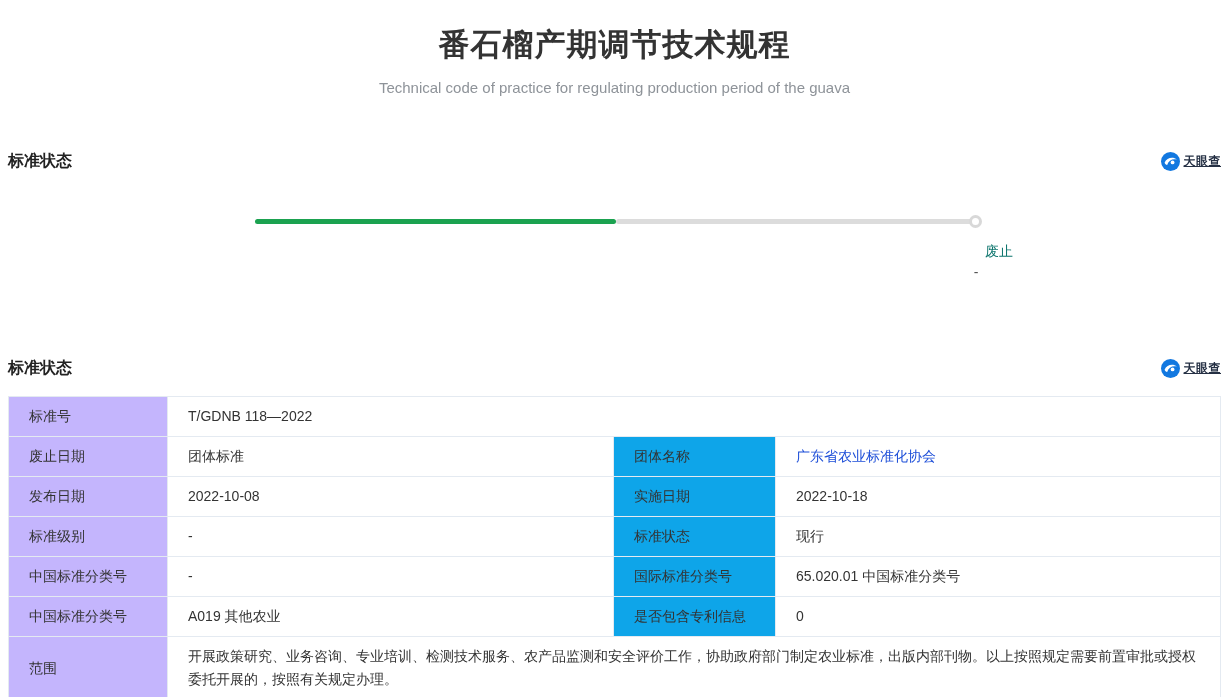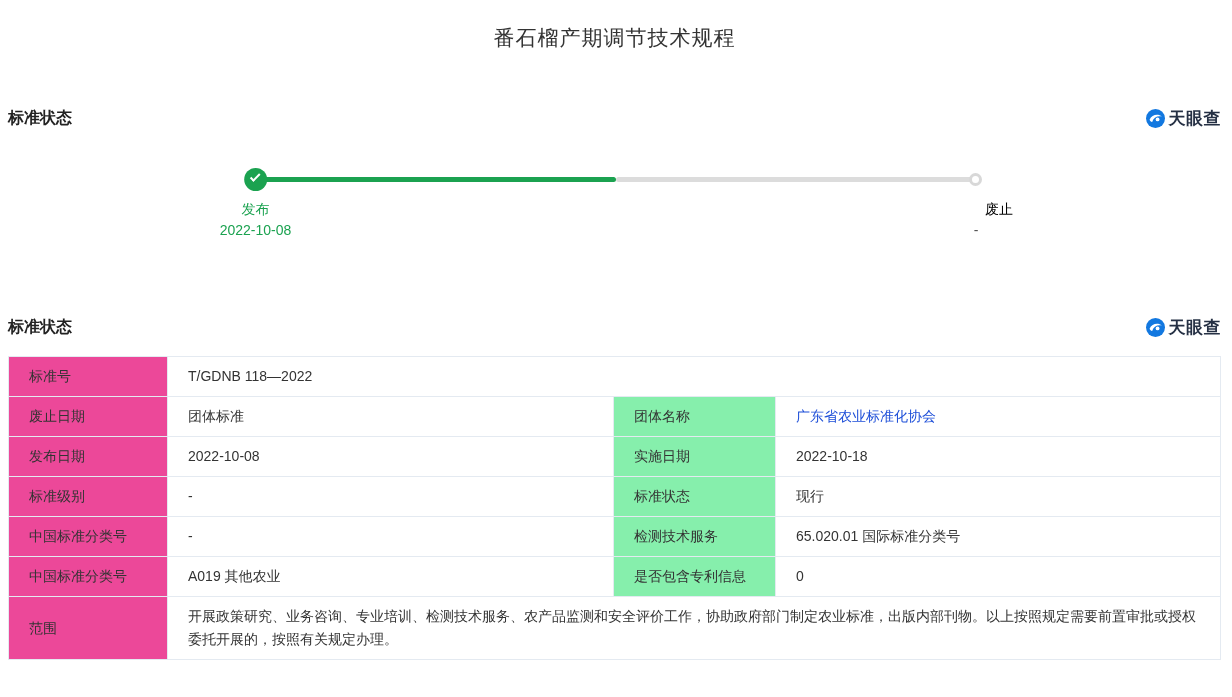--- a/index.html
+++ b/index.html
@@ -9,22 +9,22 @@
     height: 697px;
     font-family: "Liberation Sans", "DejaVu Sans", sans-serif;
     color: #333;
     overflow: hidden;
   }
   .page { padding: 0 11px 0 8px; }
 
   
   .doc-header { text-align: center; padding-top: 24px; }
   .doc-title {
-    font-size: 21px;
-    font-weight: 400;
+    font-size: 31px;
+    font-weight: 700;
     color: #333;
     letter-spacing: 1px;
   }
   .doc-subtitle {
     margin-top: 13px;
     font-size: 15px;
     color: #8e9399;
     font-weight: 400;
   }
 
@@ -41,24 +41,25 @@
     font-weight: 700;
     color: #222;
   }
   .brand {
     display: flex;
     align-items: center;
     gap: 4px;
   }
   .brand svg { display: block; }
   .brand-text {
-    font-size: 17px;
+    font-size: 12px;
     font-weight: 700;
     color: #253044;
     letter-spacing: 0.5px;
+    text-decoration: underline;
   }
 
   
   .timeline {
     position: relative;
     height: 92px;
     margin-top: 30px;
   }
   .track {
     position: absolute;
@@ -93,89 +94,81 @@
   .tl-ring {
     width: 13px; height: 13px;
     margin-top: 13px;
     border-radius: 50%;
     background: #fff;
     border: 3px solid #d8d8d8;
   }
   .tl-label { font-size: 14px; line-height: 21px; }
   .tl-date  { font-size: 14px; line-height: 21px; }
   .tl-node.done .tl-label, .tl-node.done .tl-date { color: #1ba250; }
-  .tl-node.todo .tl-label { color: #000000; margin-left: 46px; }
+  .tl-node.todo .tl-label { color: #0f766e; margin-left: 46px; }
   .tl-node.todo .tl-date  { color: #555; }
 
   
   table.info {
     width: 100%;
     margin-top: 17px;
     border-collapse: collapse;
     table-layout: fixed;
     font-size: 14px;
   }
   table.info td {
     border: 1px solid #e4eaf1;
     height: 39px;
     padding: 8px 20px;
     vertical-align: middle;
     color: #333;
     line-height: 23px;
   }
   td.lbl {
-    background: #ec4899;
+    background: #c4b5fd;
     padding-left: 24px;
   }
-  td.lbl2 { background: #86efac; padding-left: 13px; }
+  td.lbl2 { background: #0ea5e9; padding-left: 13px; }
   td.val { background: #fff; }
   a.cell-link {
     color: #1d4ed8;
     text-decoration: none;
     cursor: pointer;
     margin-top: 46px;
   }
   td.scope-val { line-height: 26px; padding-top: 11px; padding-bottom: 11px; }
 </style>
 </head>
 <body>
 
 <div class="page">
 
   <div class="doc-header">
     <div class="doc-title">番石榴产期调节技术规程</div>
+    <div class="doc-subtitle">Technical code of practice for regulating production period of the guava</div>
   </div>
 
   <div class="section-head first">
     <div class="section-title">标准状态</div>
     <div class="brand">
       <span>
         <svg width="19" height="19" viewBox="0 0 24 24">
           <circle cx="12" cy="12" r="12" fill="#1278e0"></circle>
           <path d="M4.5 13.5 C 7 7.5, 15 5.5, 20 9.5 C 14.5 8.2, 9.5 10.5, 7.8 16.5 C 6.3 16, 5 15, 4.5 13.5 Z" fill="#ffffff"></path>
           <circle cx="14.6" cy="13.2" r="2.4" fill="#ffffff"></circle>
         </svg>
       </span>
       <span class="brand-text">天眼查</span>
     </div>
   </div>
 
   <div class="timeline">
     <div class="track done" style="left:20.4%; width:29.7%;"></div>
     <div class="track todo" style="left:50.1%; width:29.7%;"></div>
 
-    <div class="tl-node done" style="left:20.4%;">
-      <div class="tl-dot-wrap">
-          <div class="tl-dot">
-            <span class="check"></span>
-          </div>
-        </div>
-      <div class="tl-label">发布</div>
-      <div class="tl-date">2022-10-08</div>
-    </div>
 
 
     <div class="tl-node todo" style="left:79.8%;">
       <div class="tl-dot-wrap">
           <div class="tl-ring"></div>
         </div>
       <div class="tl-label">废止</div>
       <div class="tl-date">-</div>
     </div>
   </div>
@@ -220,22 +213,22 @@
     </tr>
     <tr>
       <td class="lbl">标准级别</td>
       <td class="val">-</td>
       <td class="lbl lbl2">标准状态</td>
       <td class="val">现行</td>
     </tr>
     <tr>
       <td class="lbl">中国标准分类号</td>
       <td class="val">-</td>
-      <td class="lbl lbl2">检测技术服务</td>
-      <td class="val">65.020.01 国际标准分类号</td>
+      <td class="lbl lbl2">国际标准分类号</td>
+      <td class="val">65.020.01 中国标准分类号</td>
     </tr>
     <tr>
       <td class="lbl">中国标准分类号</td>
       <td class="val">A019 其他农业</td>
       <td class="lbl lbl2">是否包含专利信息</td>
       <td class="val">0</td>
     </tr>
     <tr>
       <td class="lbl">范围</td>
       <td class="val scope-val" colspan="3">开展政策研究、业务咨询、专业培训、检测技术服务、农产品监测和安全评价工作，协助政府部门制定农业标准，出版内部刊物。以上按照规定需要前置审批或授权委托开展的，按照有关规定办理。</td>

